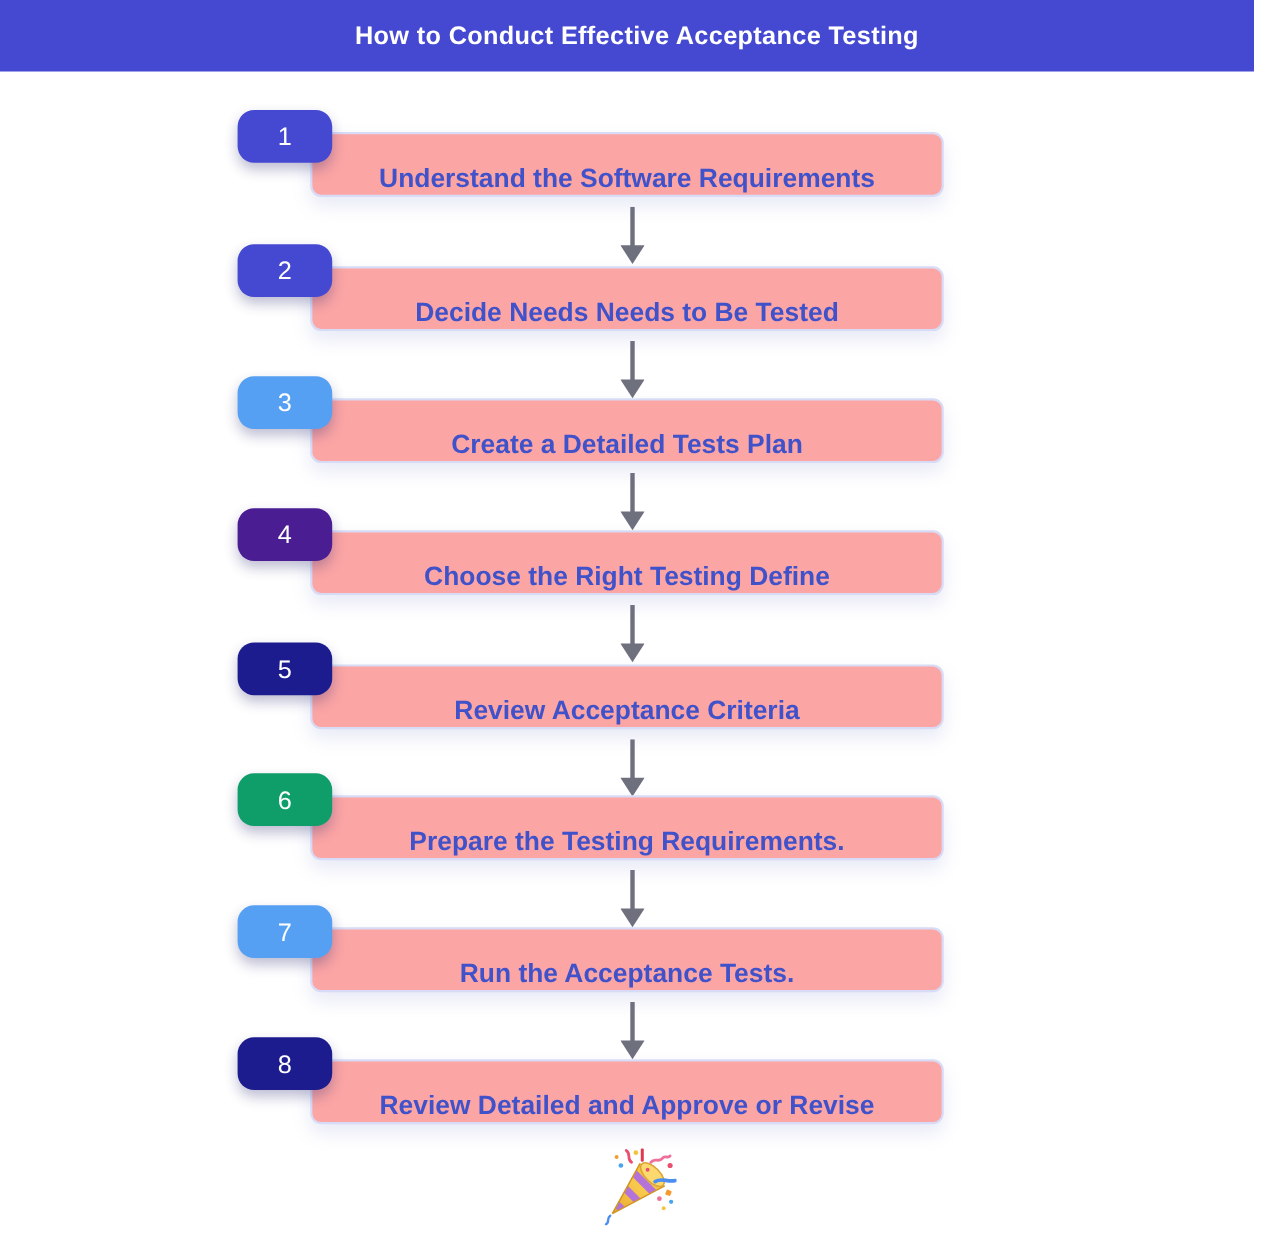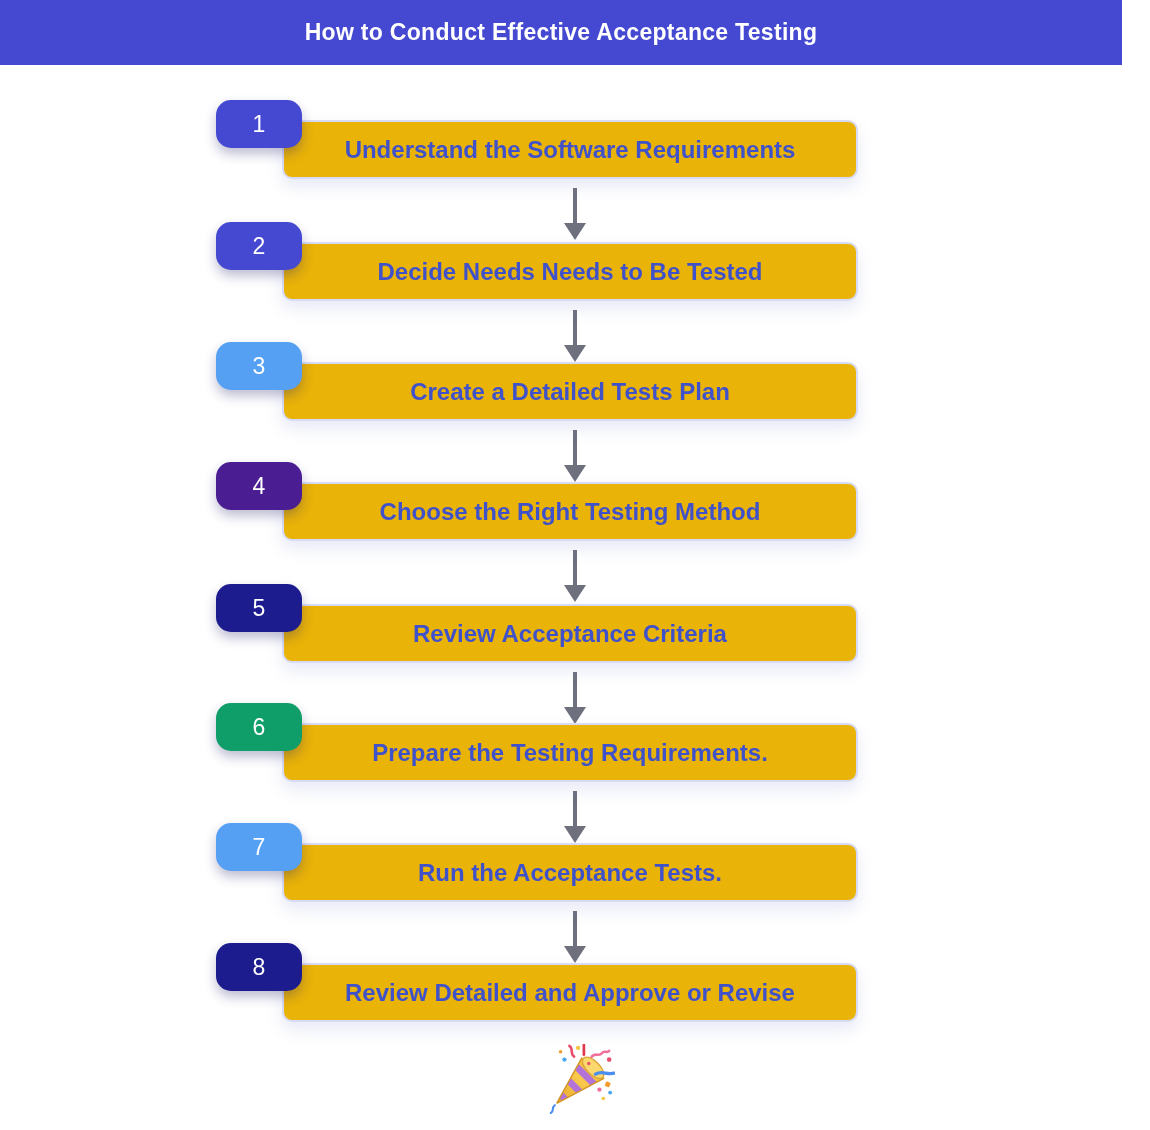--- a/index.html
+++ b/index.html
@@ -9,21 +9,21 @@
     width: 1150px;
     height: 1130px;
     background: #ffffff;
     overflow: hidden;
   }
   .header {
     position: absolute;
     left: 0; top: 0;
     width: 1122px; height: 65px;
     background: #4549d1;
-    display: flex; align-items: center; justify-content: center;
+    display: flex; align-items: center; justify-content: center; padding-left: 18px;
   }
   .header .title {
     color: #ffffff;
     font-size: 23px;
     font-weight: bold;
     letter-spacing: 0.3px;
   }
   .step { position: absolute; left: 0; width: 1150px; height: 0; }
   .badge {
     position: absolute;
@@ -34,24 +34,24 @@
     color: #ffffff;
     font-size: 23px;
     font-weight: 500;
     box-shadow: 0 6px 12px rgba(35, 38, 110, 0.30);
     z-index: 2;
   }
   .box {
     position: absolute;
     left: 282px; top: 20px;
     width: 572px; height: 55px;
-    background: #eab308;
+    background: #fca5a5;
     border: 2px solid #d8dbf5;
     border-radius: 10px;
-    display: flex; align-items: center; justify-content: center;
+    display: flex; align-items: flex-end; justify-content: center;
     box-shadow: 0 8px 16px rgba(130, 138, 205, 0.18);
     z-index: 1;
   }
   .box .label {
     color: #4052ca;
     font-size: 24px;
     font-weight: bold;
   }
   .arrow {
     position: absolute;
@@ -111,21 +111,21 @@
       <line x1="11" y1="0" x2="11" y2="37" stroke="currentColor" stroke-width="4"></line>
       <polygon points="0,35 22,35 11,52" fill="currentColor"></polygon>
     </svg>
   </div>
 
   <div class="step" style="top:462px">
     <div class="badge" style="background: rgb(74, 29, 146);">
       <span>4</span>
     </div>
     <div class="box">
-      <span class="label">Choose the Right Testing Method</span>
+      <span class="label">Choose the Right Testing Define</span>
     </div>
     <svg class="arrow" viewBox="0 0 22 52">
       <line x1="11" y1="0" x2="11" y2="37" stroke="currentColor" stroke-width="4"></line>
       <polygon points="0,35 22,35 11,52" fill="currentColor"></polygon>
     </svg>
   </div>
 
   <div class="step" style="top:584px">
     <div class="badge" style="background: rgb(28, 28, 142);">
       <span>5</span>

